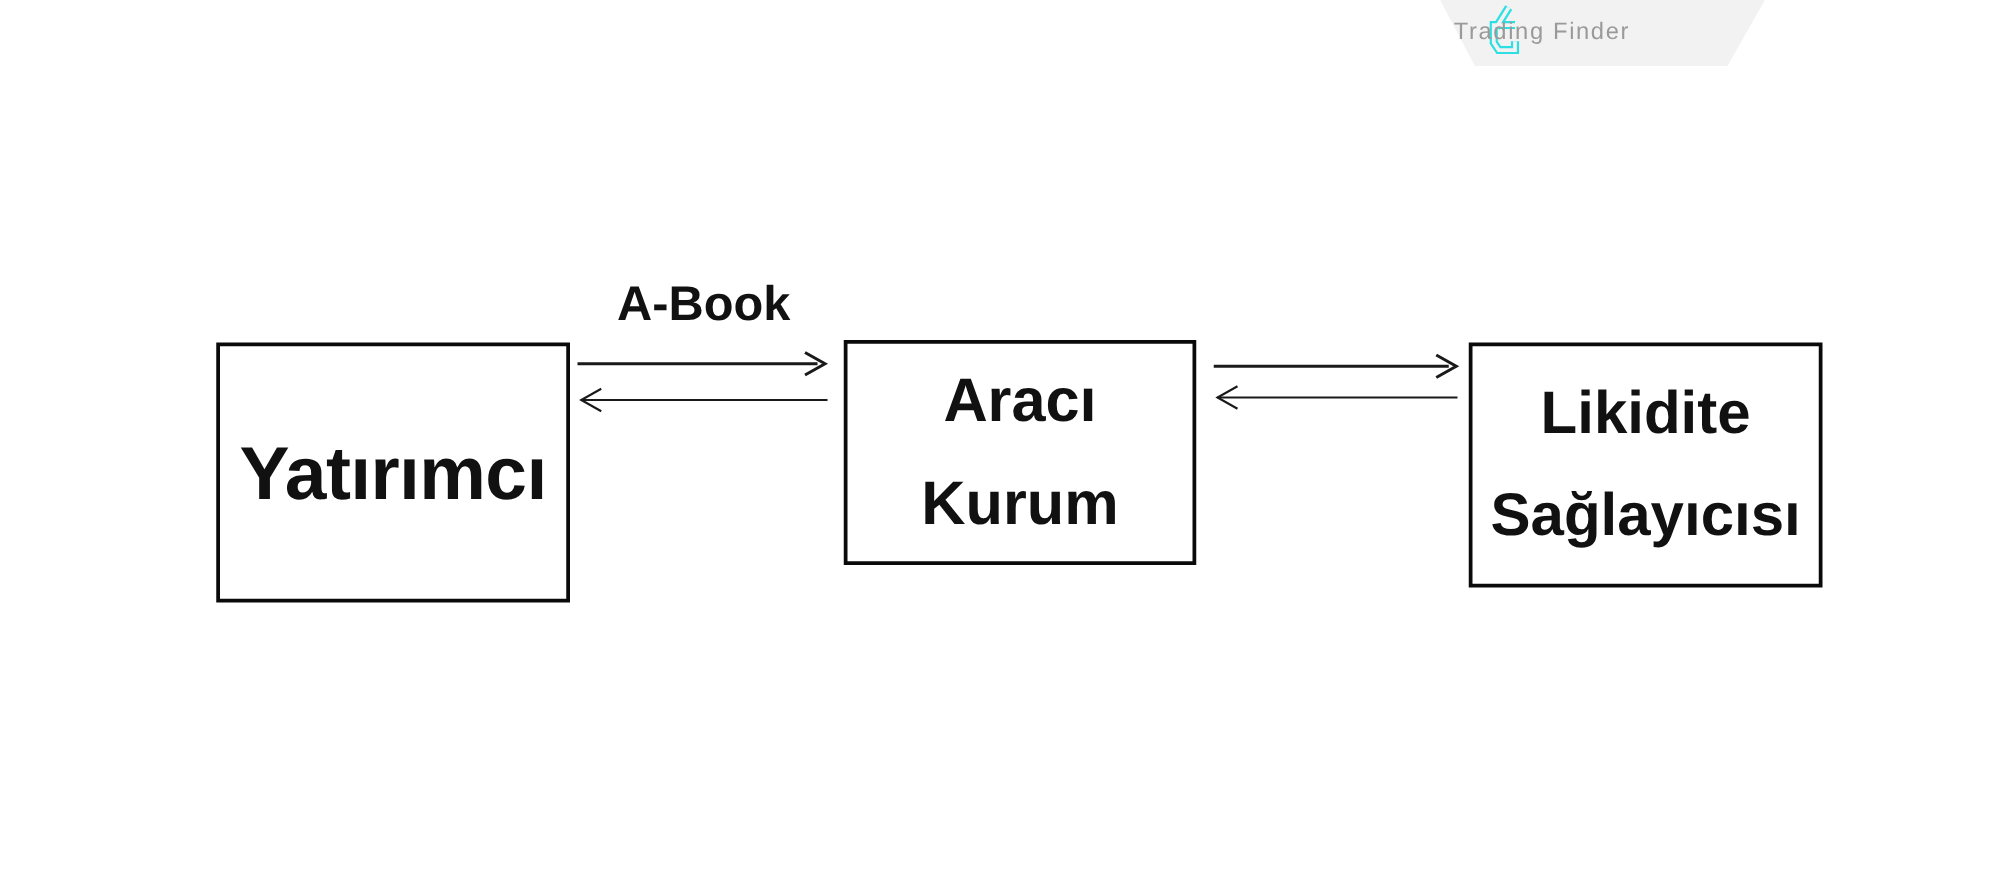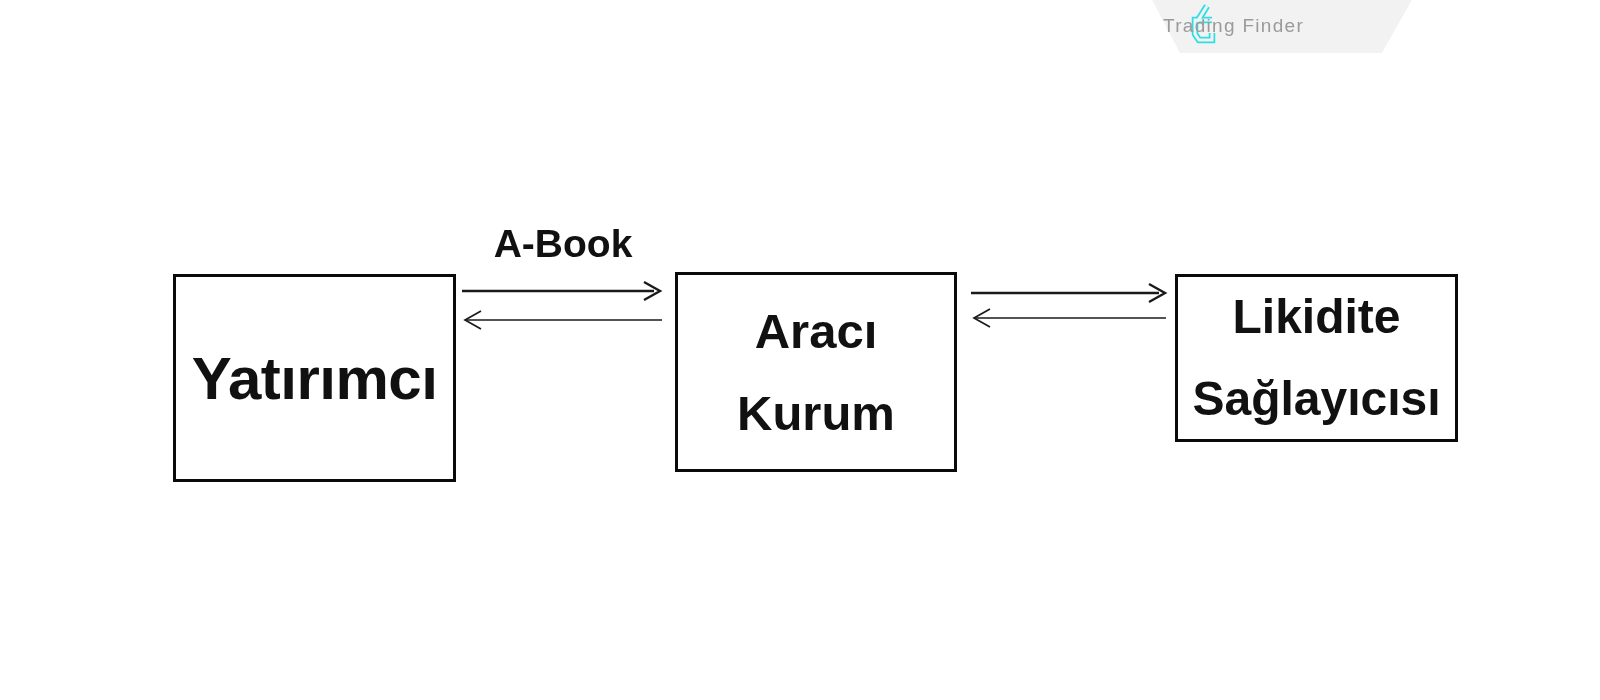--- a/index.html
+++ b/index.html
@@ -45,24 +45,24 @@
     justify-content: center;
     text-align: center;
     color: var(--text, #111111);
     font-weight: bold;
   }
   .node-label { white-space: pre-line; }
 
   #node-investor { left: 173px; top: 274px; width: 283px; height: 208px; align-items: center; }
   #node-investor .node-label { font-size: 60px; letter-spacing: -0.5px; }
 
-  #node-broker { left: 675px; top: 272px; width: 282px; height: 200px; }
+  #node-broker { left: 675px; top: 272px; width: 282px; height: 180px; }
   #node-broker .node-label { font-size: 49px; line-height: 82px; }
 
-  #node-liquidity { left: 1175px; top: 274px; width: 283px; height: 168px; }
+  #node-liquidity { left: 1175px; top: 274px; width: 283px; height: 196px; }
   #node-liquidity .node-label { font-size: 48px; line-height: 82px; }
 
   
   .edge-label {
     position: absolute;
     left: 458px; top: 222px;
     width: 210px;
     text-align: center;
     font-size: 39px;
     font-weight: bold;

